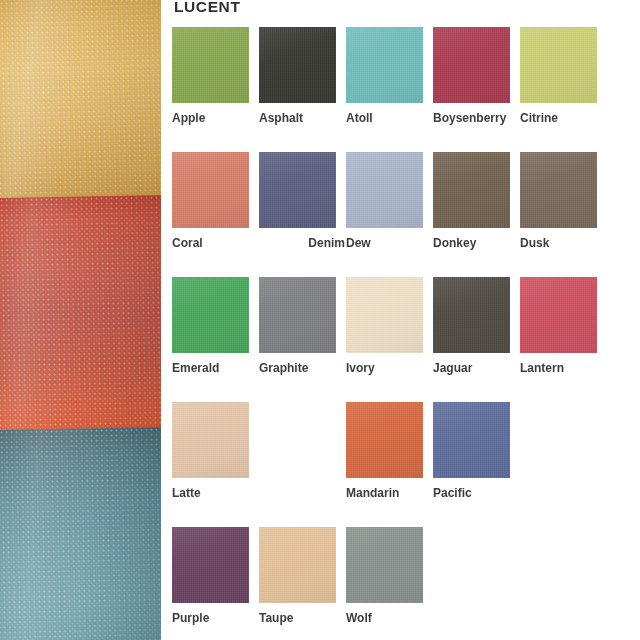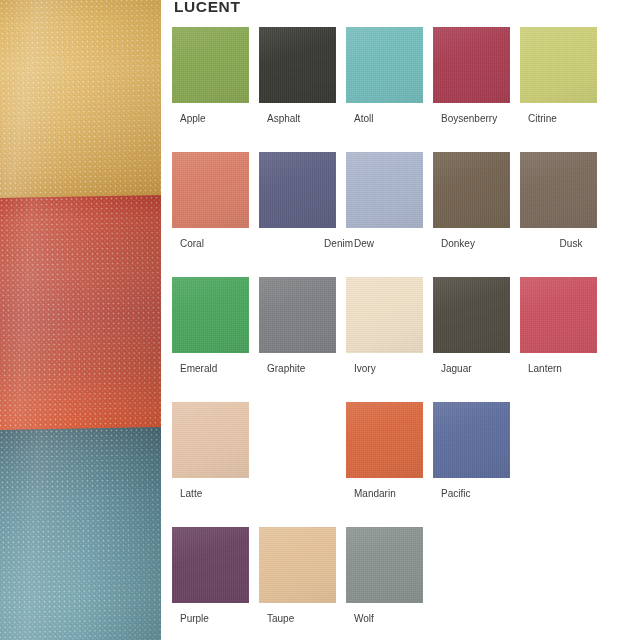--- a/index.html
+++ b/index.html
@@ -187,28 +187,29 @@
     left: 0; top: 0; right: 0; bottom: 0;
     background: linear-gradient(160deg,
       rgba(255,255,255,0.085) 0%,
       rgba(255,255,255,0.00) 38%,
       rgba(0,0,0,0.018) 72%,
       rgba(0,0,0,0.055) 100%);
   }
 
   .swatch-label {
     position: absolute;
-    left: 8px;
+    left: 0;
     top: 84px;
     width: 86px;
-    font-size: 10px;
+    font-size: 12px;
     line-height: 15px;
     color: #3d3d3d;
     white-space: nowrap;
     overflow: hidden;
+    font-weight: bold;
   }
 </style>
 </head>
 <body>
 
 <div id="page">
 
   <div id="fabric-photo">
     <div class="fabric-roll" id="roll-gold">
       <div class="weave"></div>
@@ -287,21 +288,21 @@
             </div>
             <div class="swatch-label">Donkey</div>
           </div>
           <div class="swatch-cell" style="left: 174px;">
             <div class="swatch-chip" style="background: rgb(172, 184, 207);">
               <div class="chip-weave"></div>
               <div class="chip-shade"></div>
             </div>
             <div class="swatch-label">Dew</div>
           </div>
-          <div class="swatch-cell" style="left: 348px; text-align: center;">
+          <div class="swatch-cell" style="left: 348px;">
             <div class="swatch-chip" style="background: rgb(125, 108, 93);">
               <div class="chip-weave"></div>
               <div class="chip-shade"></div>
             </div>
             <div class="swatch-label">Dusk</div>
           </div>
         </div>
         <div class="swatch-row">
           <div class="swatch-cell" style="left: 0px;">
             <div class="swatch-chip" style="background: rgb(74, 169, 94);">

